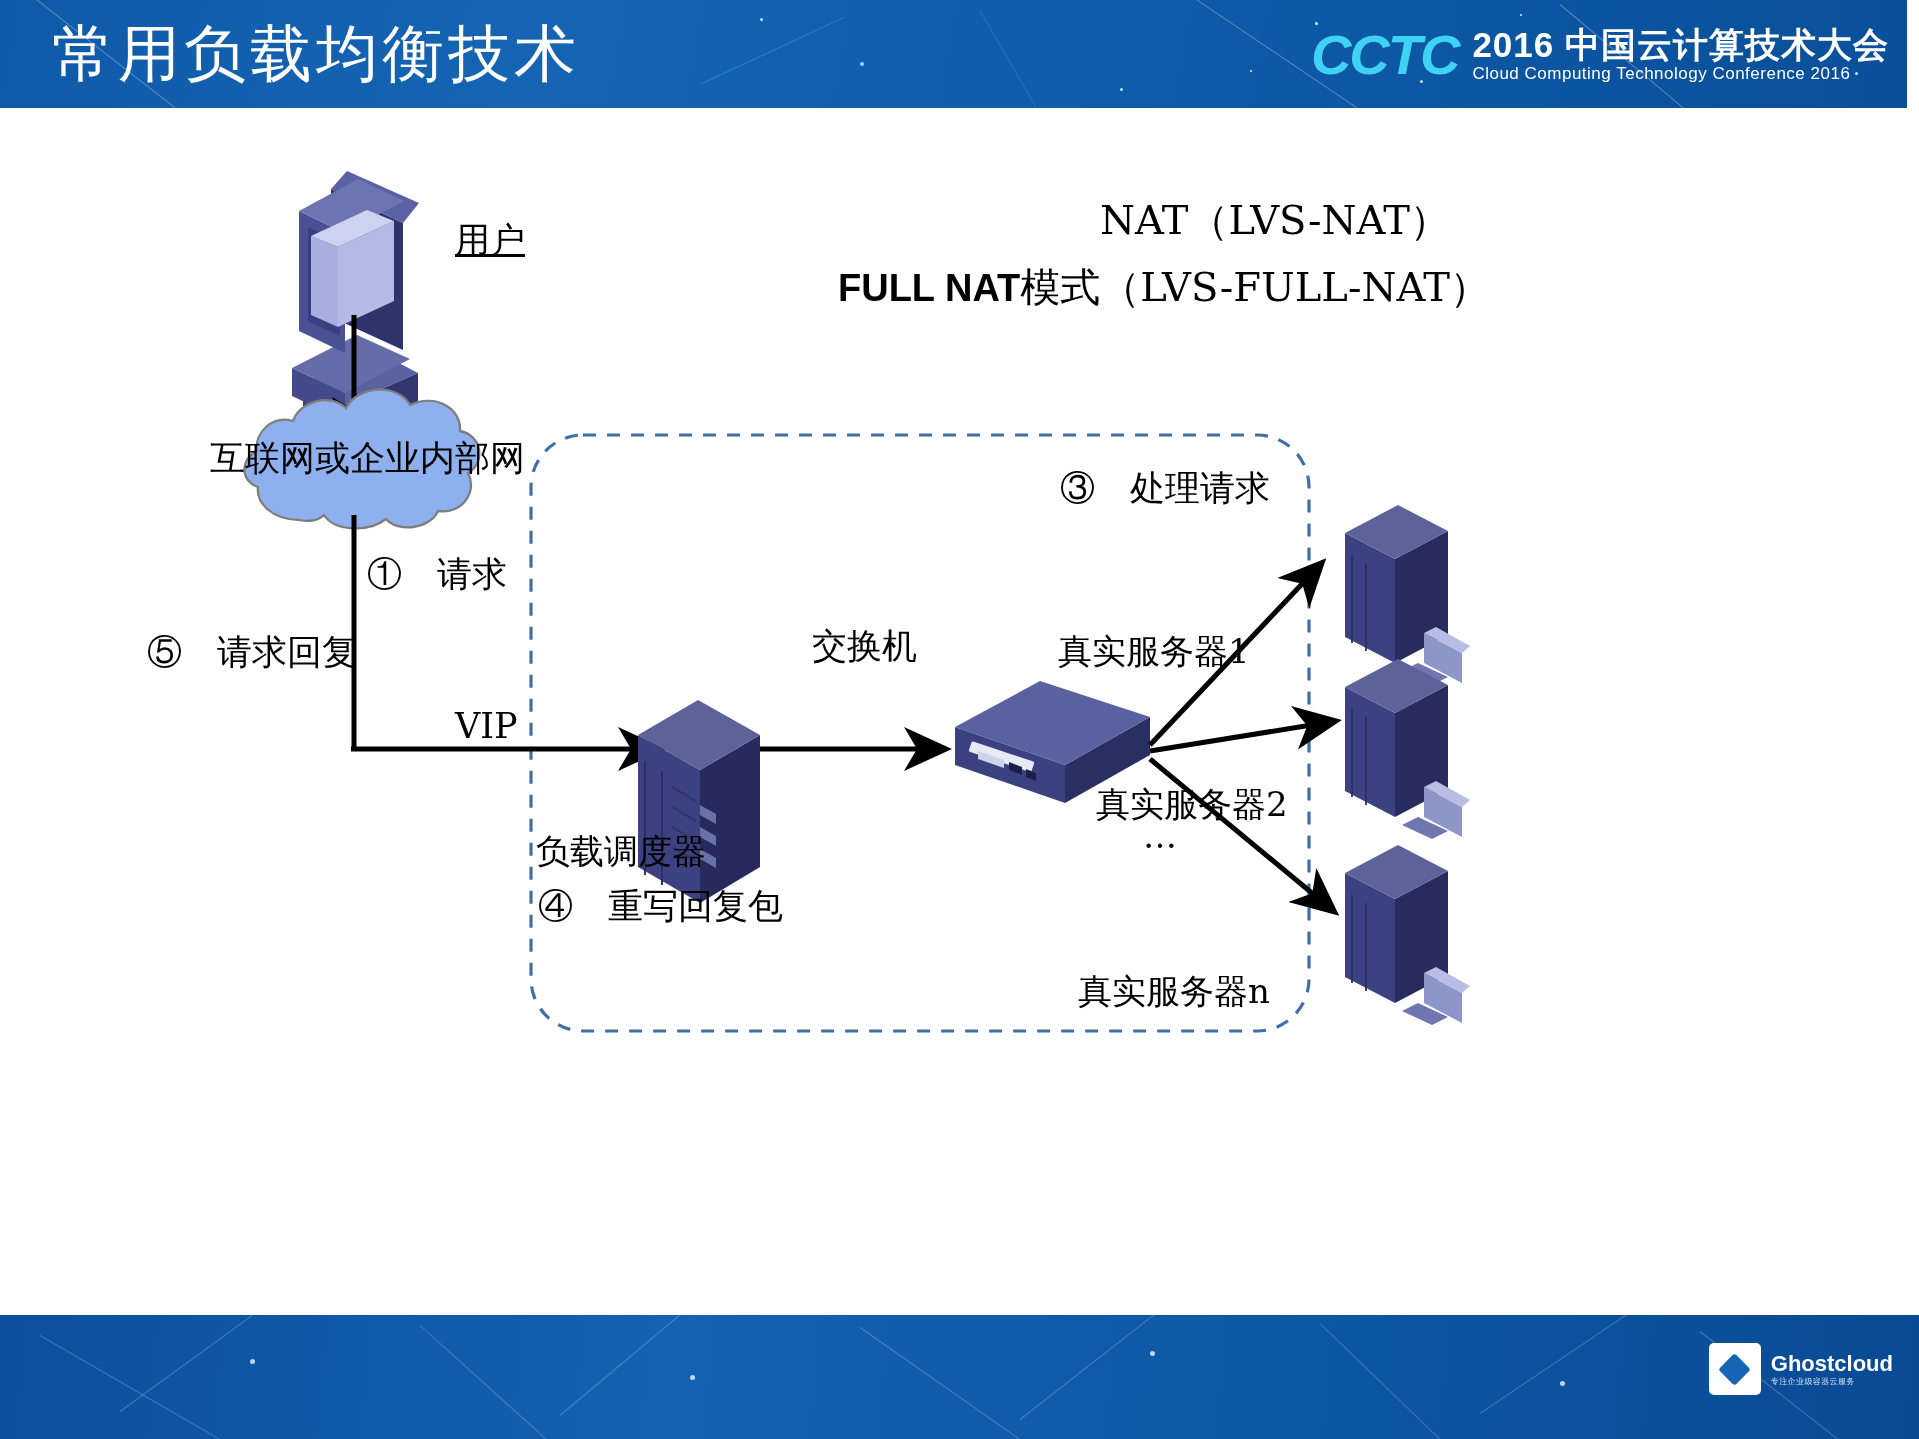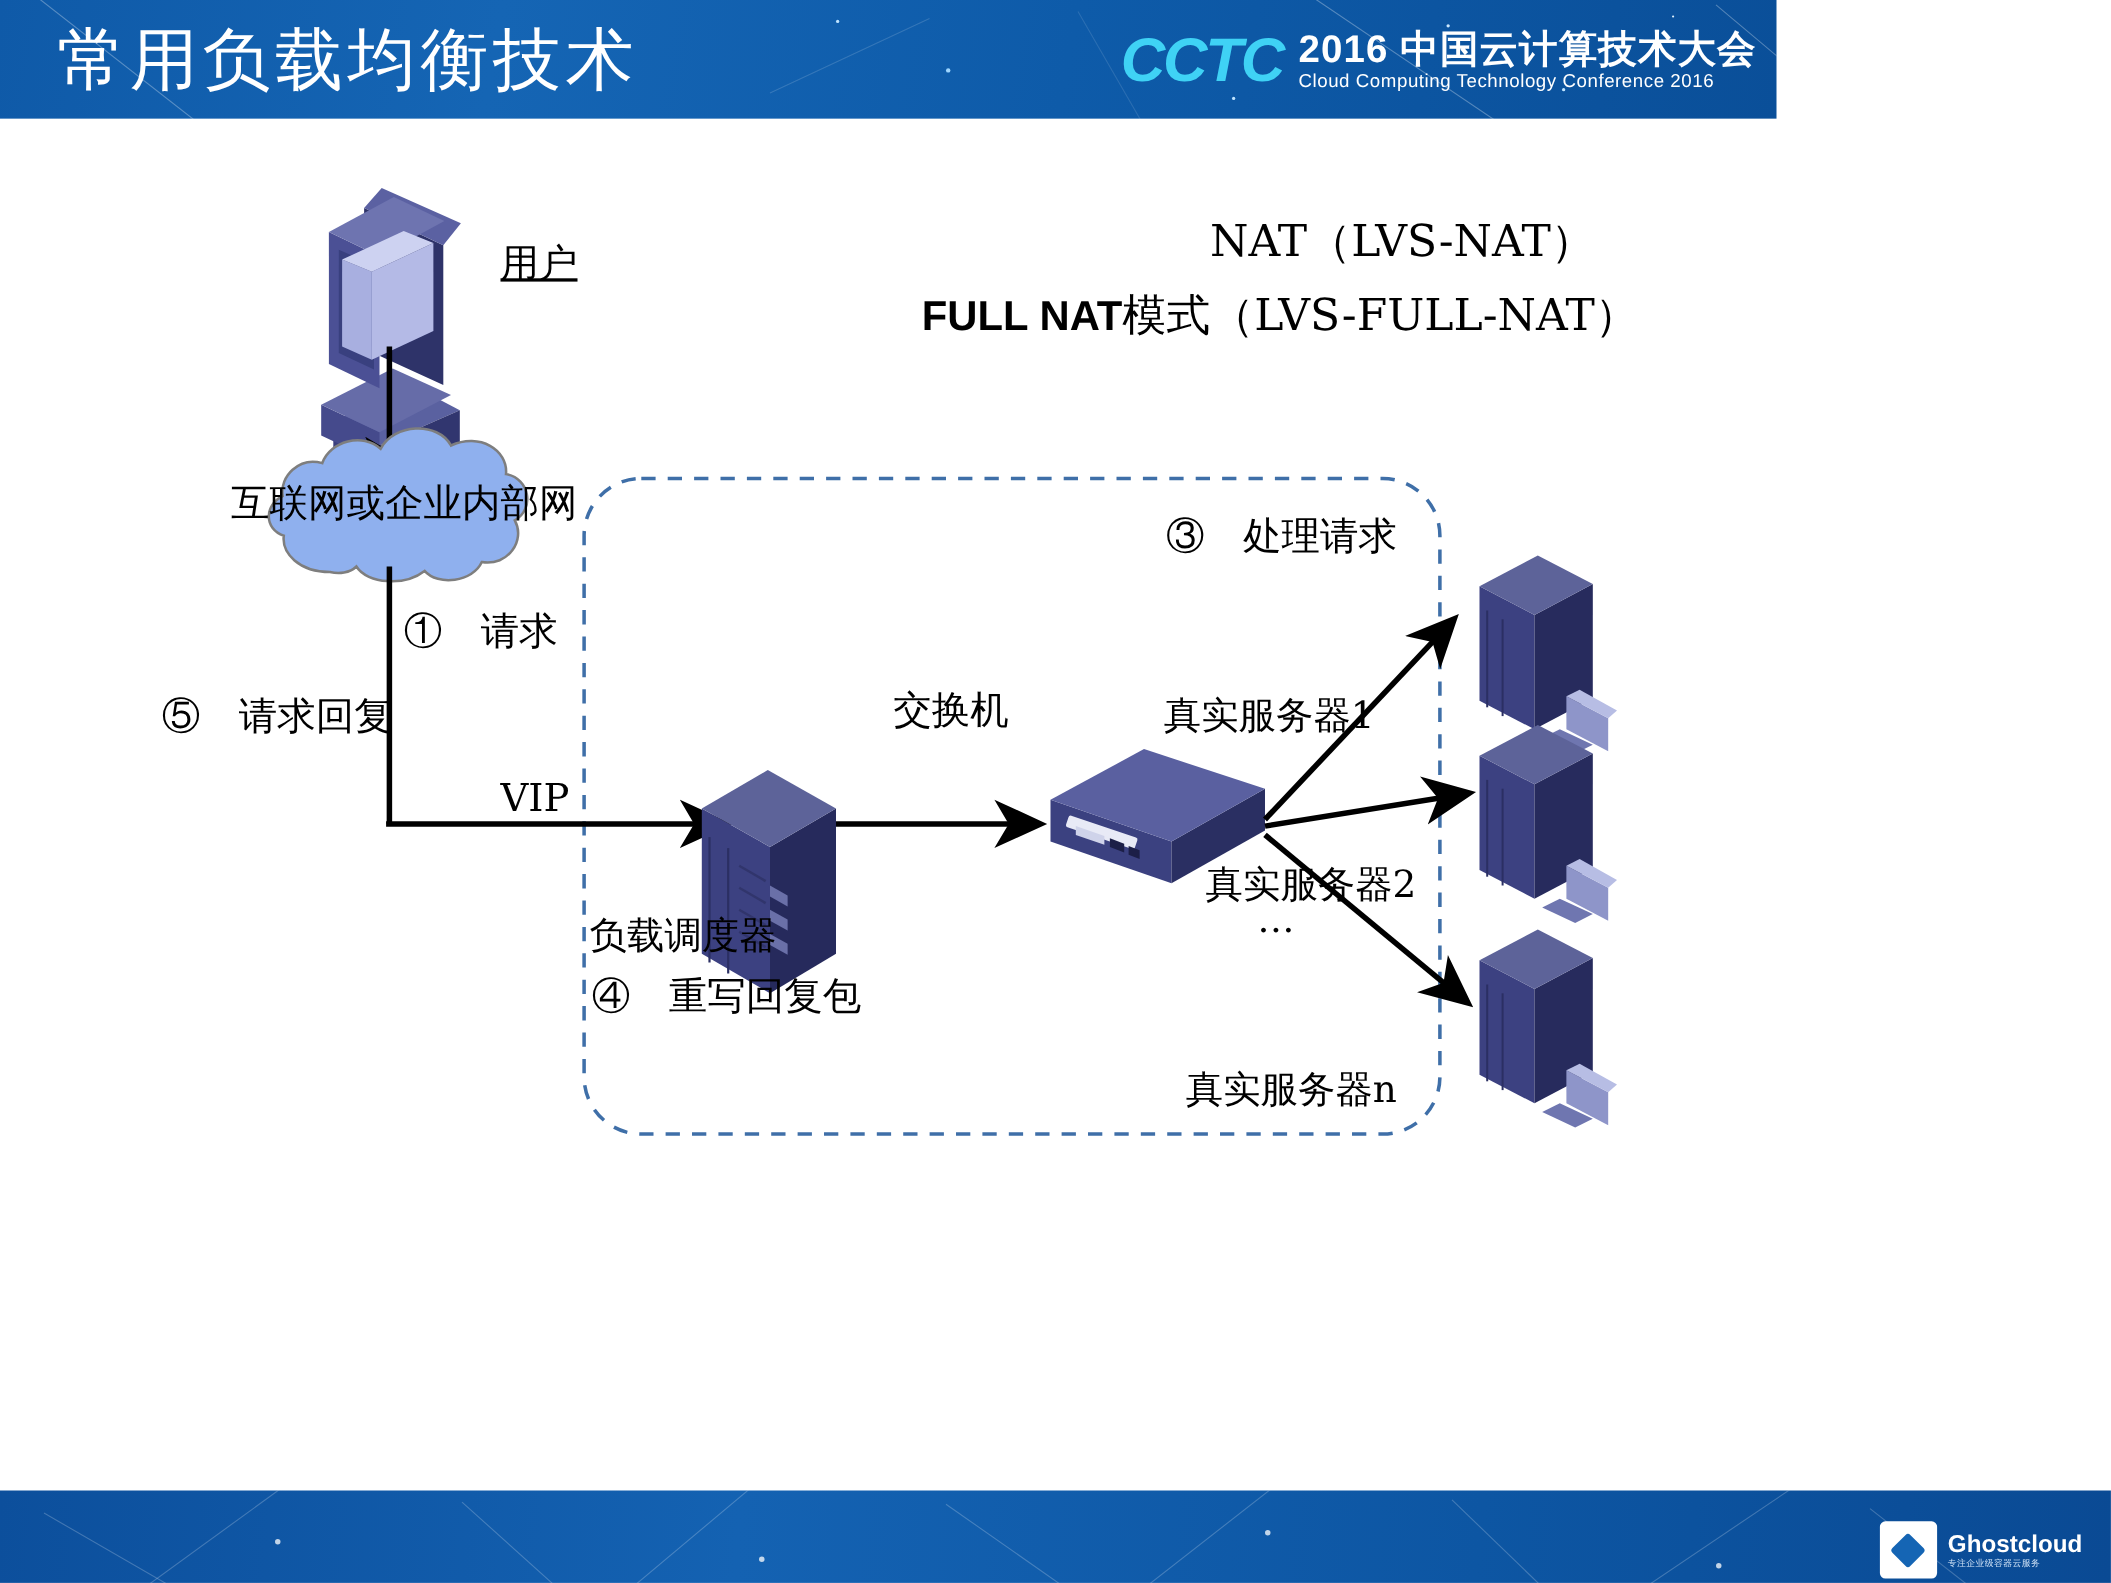--- a/index.html
+++ b/index.html
@@ -5,21 +5,21 @@
   html,body{margin:0;padding:0;}
   body{
     width:1919px;height:1439px;
     background:#ffffff;
     font-family:"Liberation Serif",serif;
     overflow:hidden;
     position:relative;
   }
   
   #header{
-    position:absolute;left:0;top:0;width:1615px;height:108px;
+    position:absolute;left:0;top:0;width:1907px;height:108px;
     background:linear-gradient(100deg,#0f5aa8 0%,#1565b4 28%,#0e5ba9 60%,#0a4f99 100%);
     overflow:hidden;
   }
   #header .starfield{position:absolute;left:0;top:0;width:100%;height:100%;}
   #header .streak{
     position:absolute;background:rgba(255,255,255,.30);height:1px;
     transform-origin:left center;
   }
   #title{
     position:absolute;left:52px;top:12px;
@@ -43,21 +43,21 @@
   }
   #logo-en{
     font-family:"Liberation Sans",sans-serif;
     font-size:17px;color:#ffffff;line-height:20px;white-space:nowrap;letter-spacing:.5px;
   }
   #header-underline{
     position:absolute;left:0;top:108px;width:1919px;height:7px;background:#ffffff;
   }
   
   #footer{
-    position:absolute;left:0;bottom:0;width:1919px;height:84px;
+    position:absolute;left:0;bottom:0;width:1919px;height:124px;
     background:linear-gradient(95deg,#0c4f9c 0%,#1462b2 35%,#0d56a3 70%,#0a4a94 100%);
     overflow:hidden;
   }
   #footer .fline{position:absolute;background:rgba(255,255,255,.22);height:1px;transform-origin:left center;}
   #ghost{
     position:absolute;right:26px;top:28px;display:flex;align-items:center;gap:10px;
   }
   #ghost-mark{
     width:52px;height:52px;background:#ffffff;border-radius:5px;
     display:flex;align-items:center;justify-content:center;

